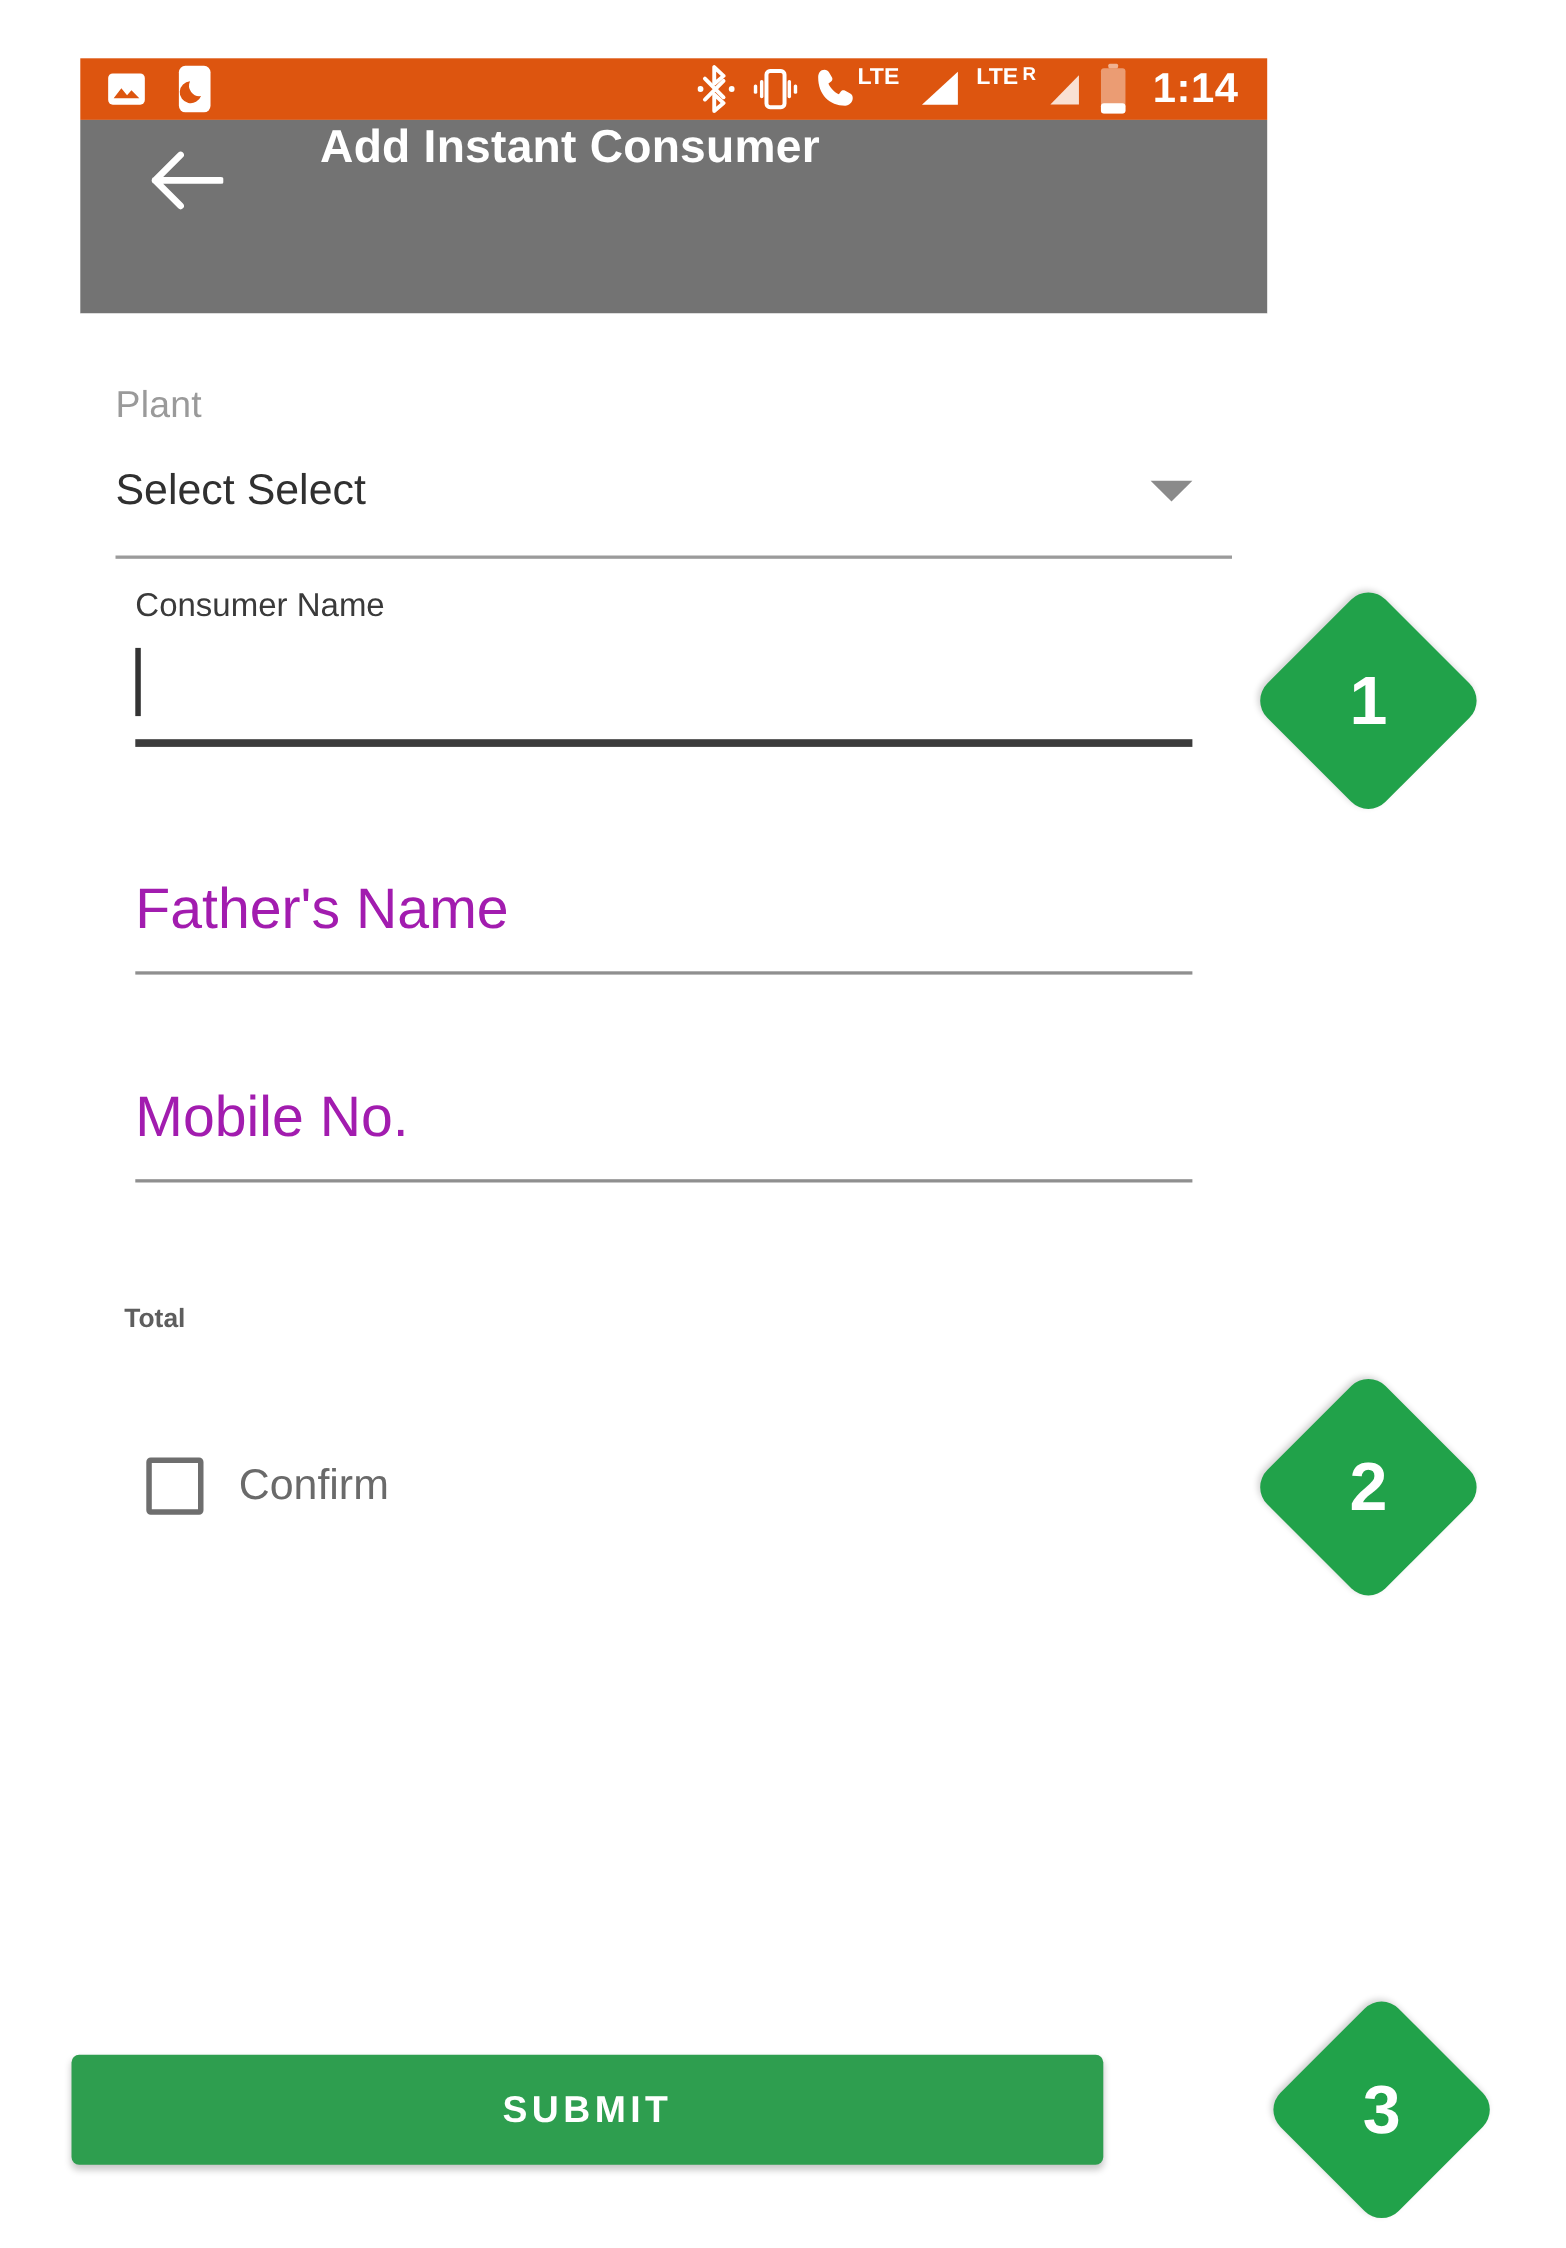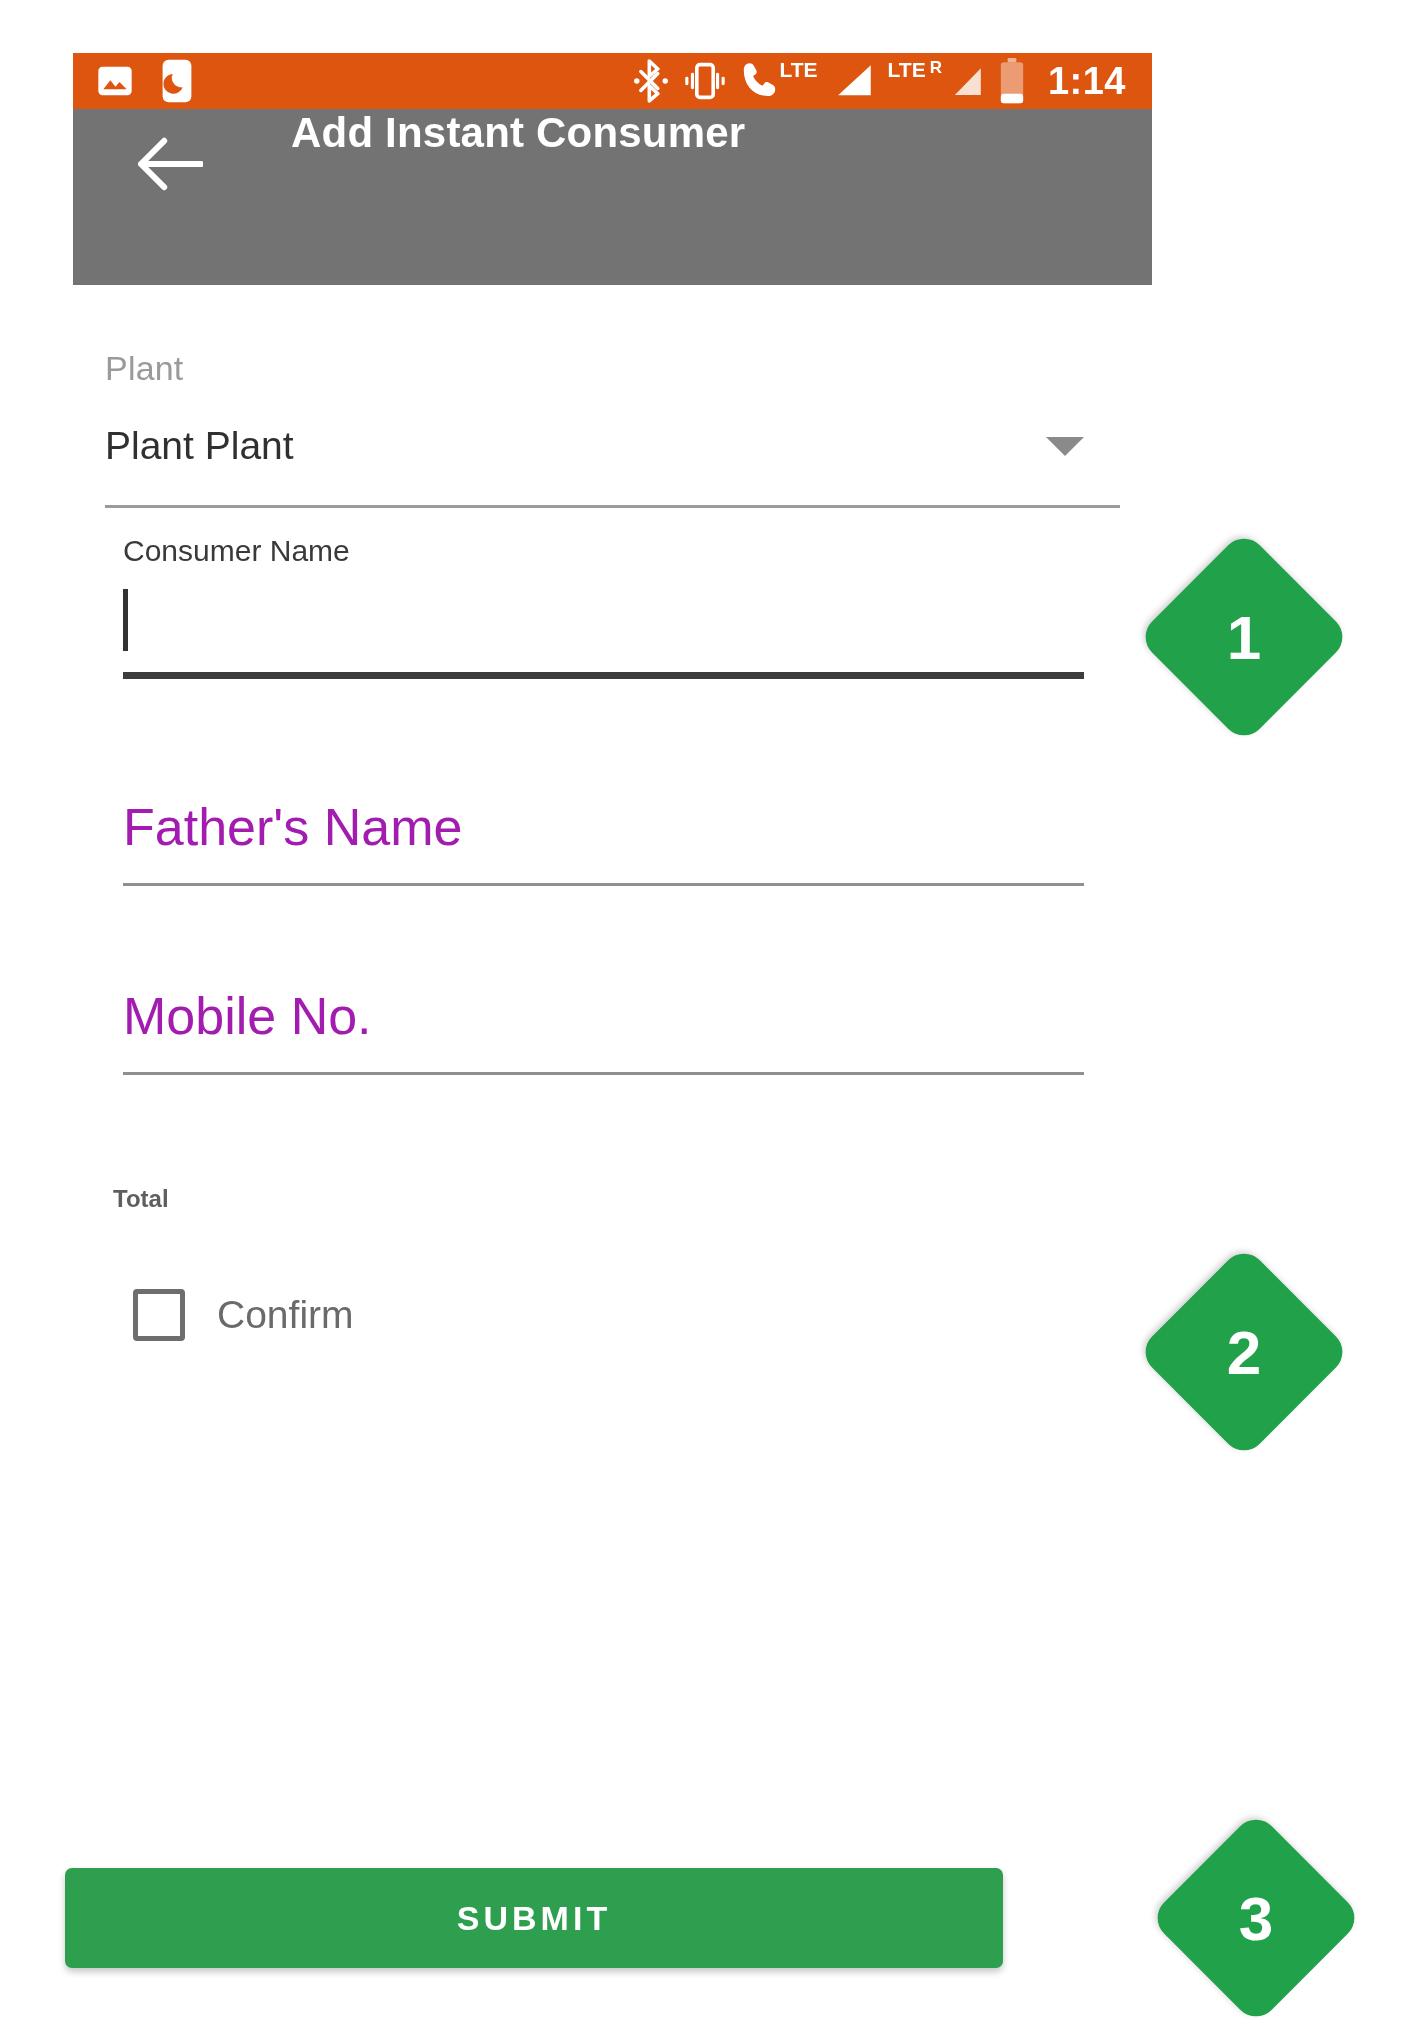--- a/index.html
+++ b/index.html
@@ -185,21 +185,21 @@
   #total-block { padding-top: 110px; padding-left: 8px; }
   #total-label {
     font-size: 24px;
     font-weight: bold;
     color: #5e5e5e;
     font-family: "Liberation Sans", sans-serif;
   }
 
   
   #confirm-row {
-    margin-top: 76px;
+    margin-top: 112px;
     padding-left: 20px;
     display: flex;
     align-items: center;
     cursor: pointer;
   }
   #confirm-box {
     width: 52px;
     height: 52px;
     border: 5px solid #6e6e6e;
     border-radius: 4px;
@@ -332,21 +332,21 @@
         </svg>
       </div>
       <div id="app-title">Add Instant Consumer</div>
     </div>
 
     <div id="form-body">
 
       <div class="field-block" id="plant-block">
         <div class="small-label">Plant</div>
         <div id="plant-select-row">
-          <span id="plant-value">Plant Plant</span>
+          <span id="plant-value">Select Select</span>
           <span class="caret"></span>
         </div>
         <div id="plant-divider"></div>
       </div>
 
       <div class="field-block" id="consumer-block">
         <div id="consumer-float-label">Consumer Name</div>
         <div id="consumer-input-area">
           <div id="text-caret"></div>
         </div>

